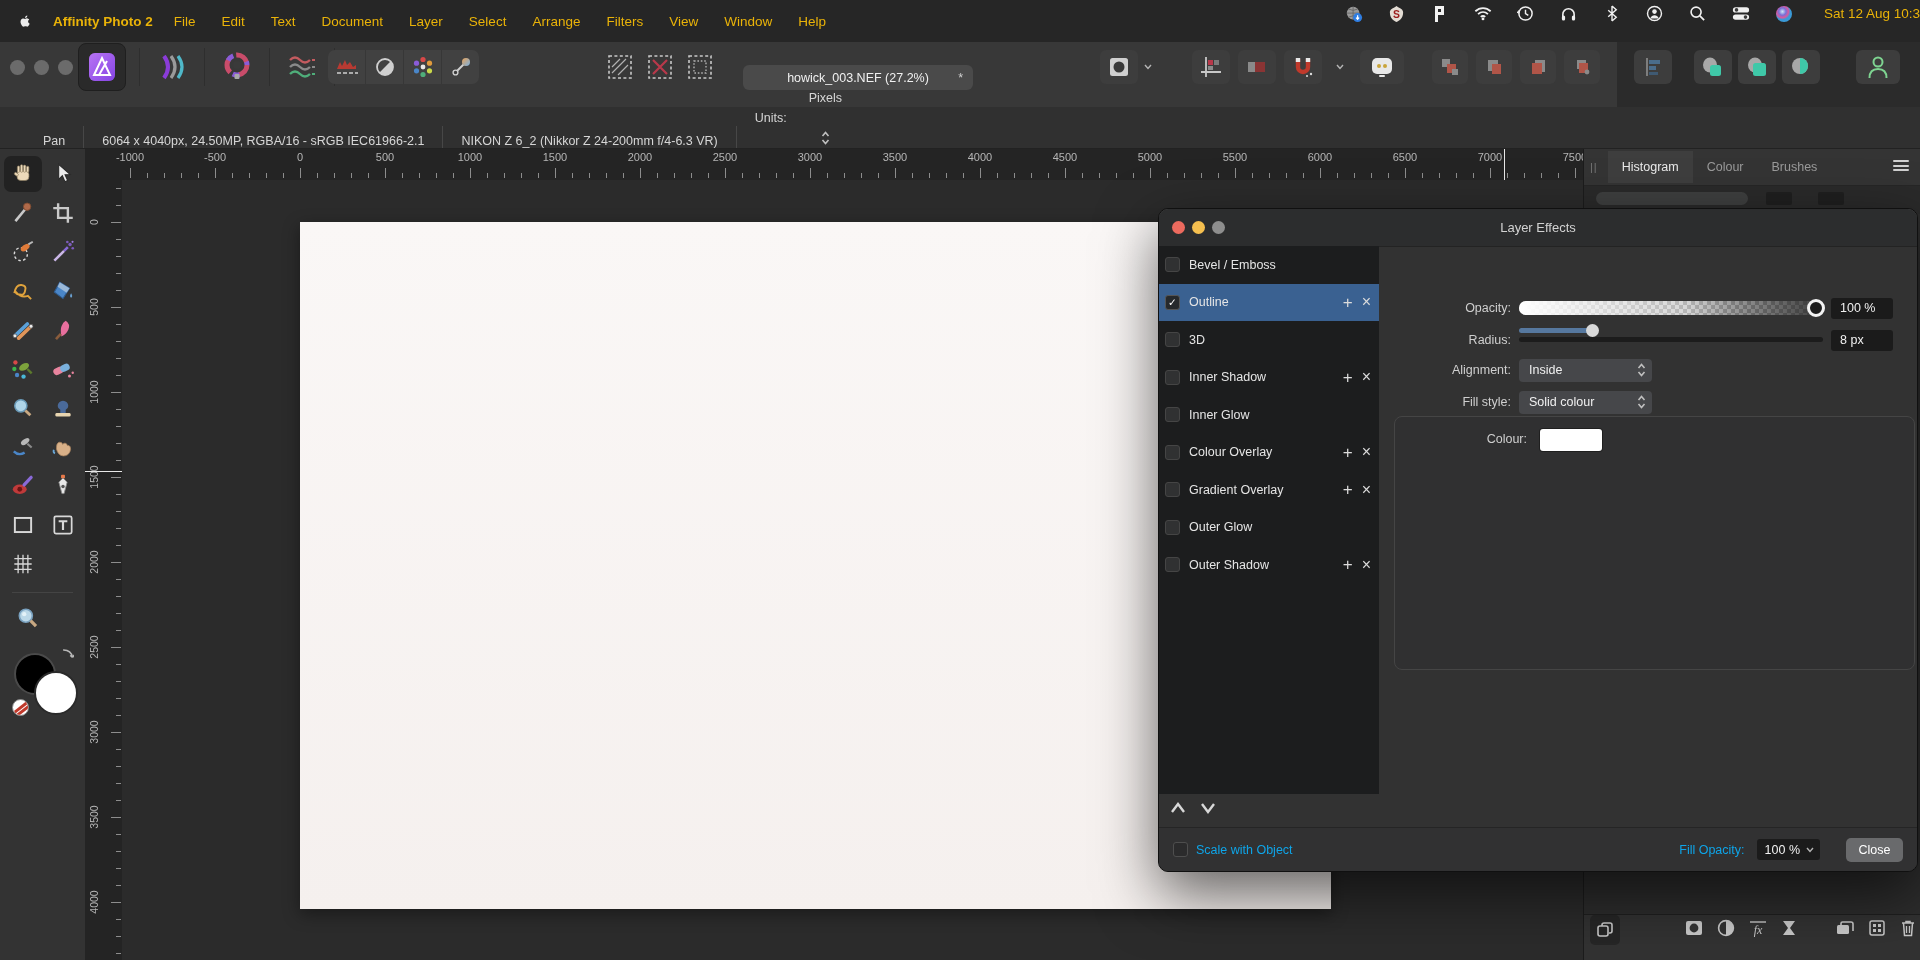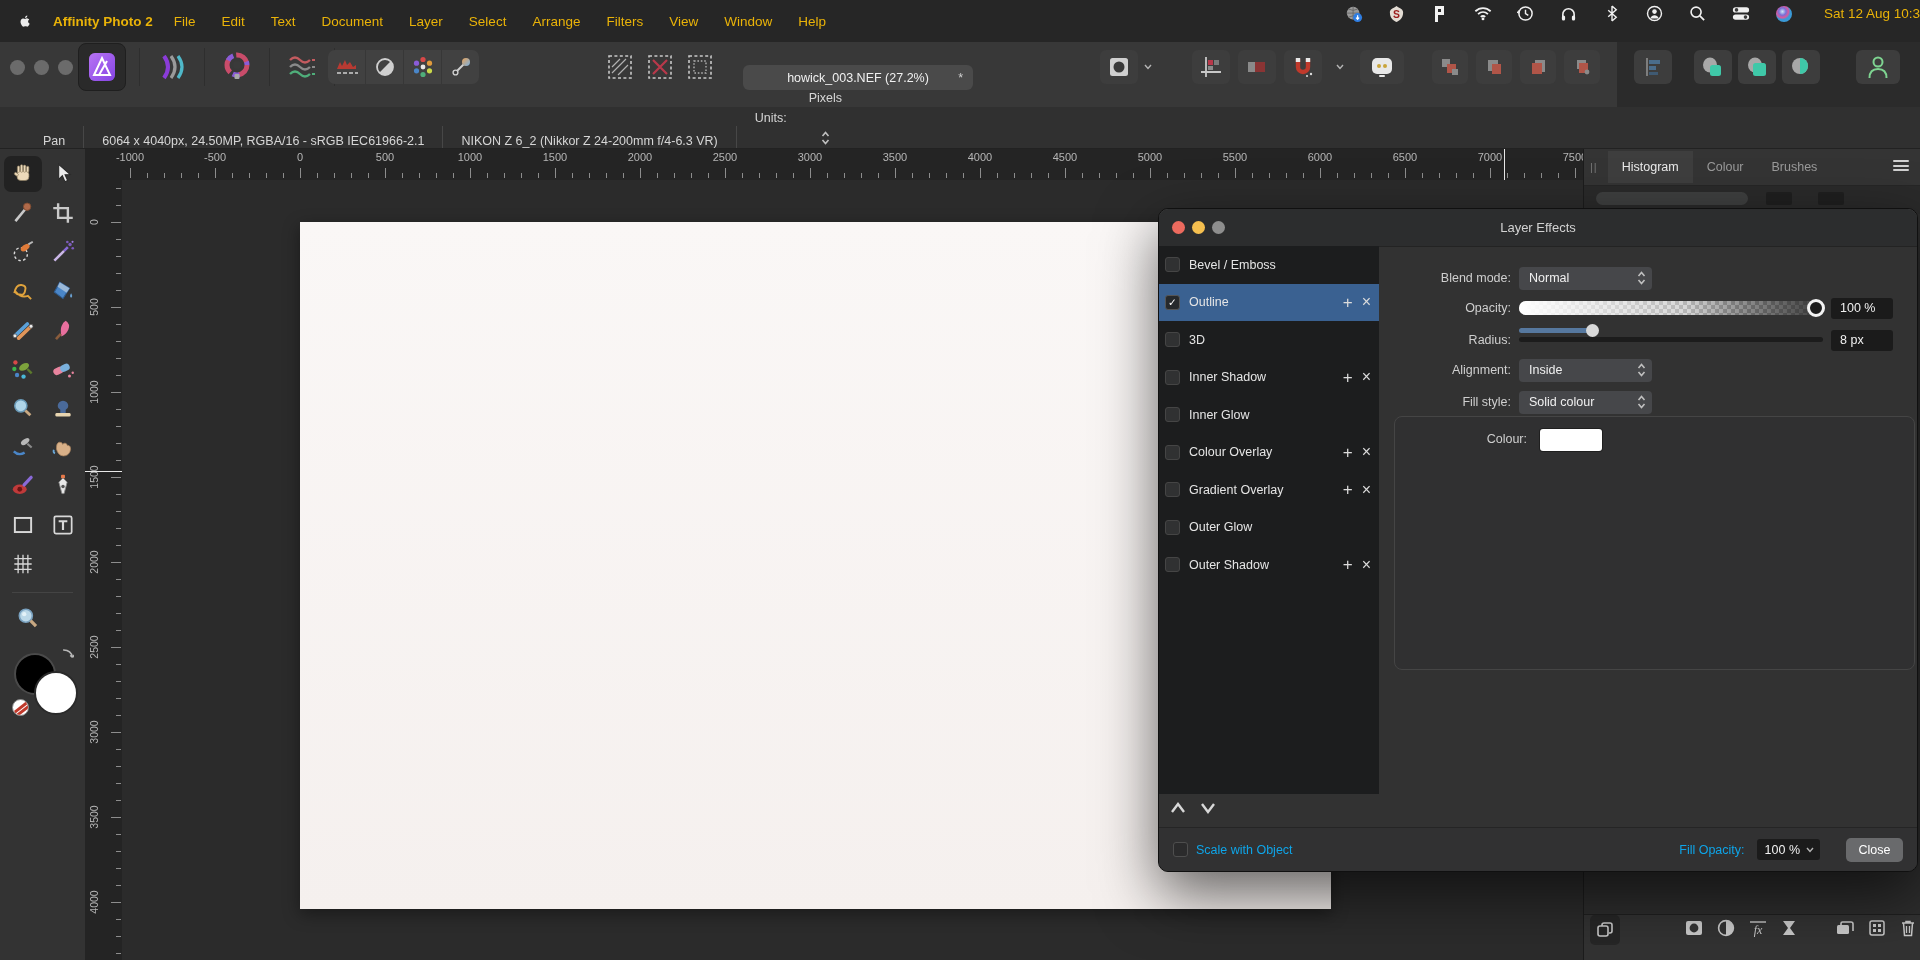--- a/index.html
+++ b/index.html
@@ -1061,30 +1061,20 @@
           </svg>
       </span>
       <span class="fx-arrow">
         <svg width="16" height="12" viewBox="0 0 16 12">
             <path d="M2 2 8 10 14 2" fill="none" stroke="#d8d8d8" stroke-width="2.4"></path>
           </svg>
       </span>
     </div>
 
     <div class="dlg-controls">
-      <div class="ctl-row" style="top:20px;">
-        <span class="ctl-label">Blend mode:</span>
-        <span class="dd">
-          <span>Normal</span>
-          <svg width="9" height="14" viewBox="0 0 9 14">
-              <path d="M1.5 5 4.5 1.5 7.5 5" stroke="#c0c0c0" stroke-width="1.6" fill="none"></path>
-              <path d="M1.5 9 4.5 12.5 7.5 9" stroke="#c0c0c0" stroke-width="1.6" fill="none"></path>
-            </svg>
-        </span>
-      </div>
 
       <div class="ctl-row" style="top:50px;">
         <span class="ctl-label">Opacity:</span>
         <span class="slider-zone">
           <span class="op-track"></span>
           <span class="op-thumb"></span>
         </span>
         <span class="valbox">100 %</span>
       </div>
 

